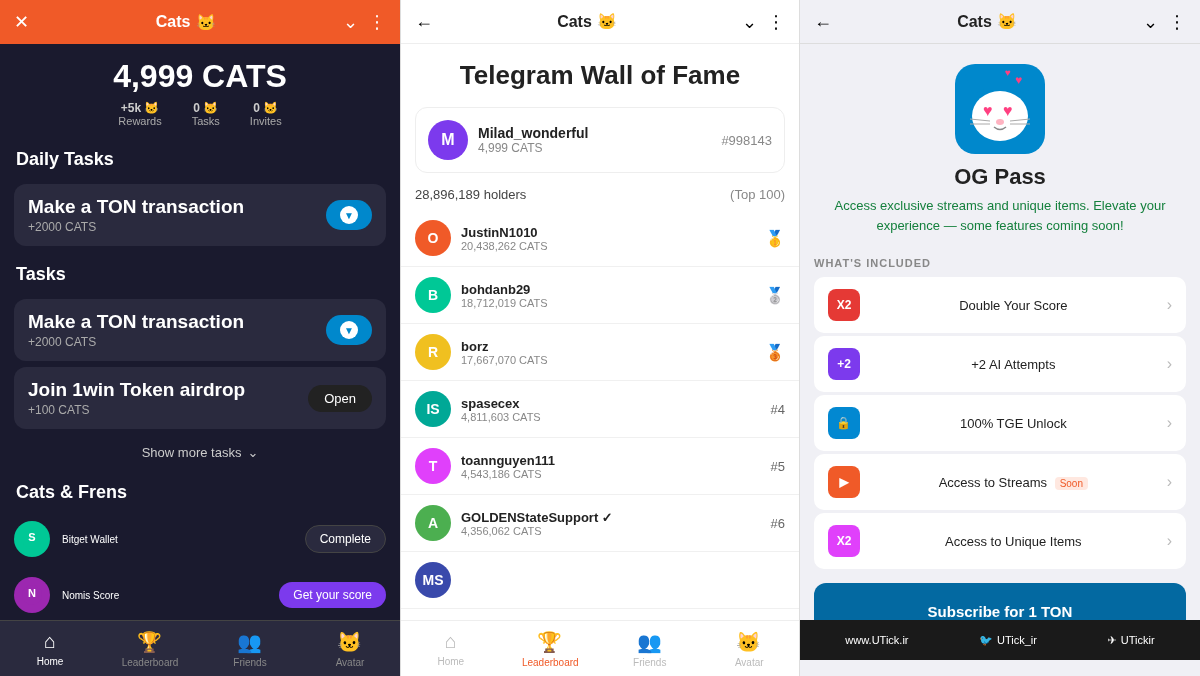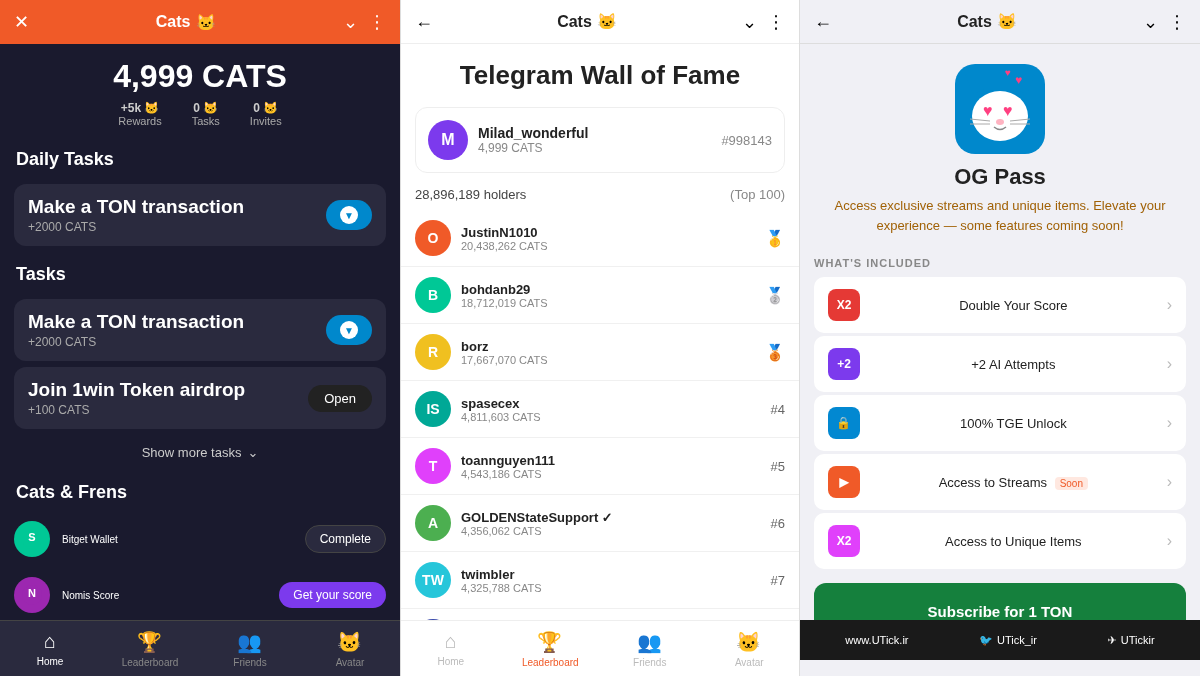--- a/index.html
+++ b/index.html
@@ -356,21 +356,21 @@
     }
 
     .og-title {
       font-size: 22px;
       font-weight: 700;
       color: #222;
       margin-top: 10px;
     }
     .og-desc {
       font-size: 13px;
-      color: #a16207;
+      color: #15803d;
       text-align: center;
       margin-top: 6px;
       padding: 0 20px;
       line-height: 1.5;
     }
 
     .whats-included {
       font-size: 11px;
       font-weight: 700;
       color: #888;
@@ -407,21 +407,21 @@
       font-size: 10px;
       color: #f05a28;
       background: #ffe8e0;
       padding: 1px 5px;
       border-radius: 4px;
       margin-left: 4px;
     }
     .feat-chevron { color: #bbb; font-size: 16px; }
 
     .subscribe-btn {
-      background: #15803d;
+      background: #0369a1;
       border: none;
       border-radius: 12px;
       color: white;
       font-size: 15px;
       font-weight: 600;
       padding: 20px;
       width: calc(100% - 28px);
       margin: 12px 14px;
       cursor: pointer;
     }
@@ -663,28 +663,20 @@
 
       <div class="lb-item">
         <div class="lb-avatar" style="background:#4caf50;">A</div>
         <div class="lb-info">
           <div class="lb-name">GOLDENStateSupport ✓</div>
           <div class="lb-cats">4,356,062 CATS</div>
         </div>
         <div class="lb-rank">#6</div>
       </div>
 
-      <div class="lb-item">
-        <div class="lb-avatar" style="background:#26c6da;">TW</div>
-        <div class="lb-info">
-          <div class="lb-name">twimbler</div>
-          <div class="lb-cats">4,325,788 CATS</div>
-        </div>
-        <div class="lb-rank">#7</div>
-      </div>
 
       <div class="lb-item">
         <div class="lb-avatar" style="background:#3949ab;">MS</div>
 
       </div>
 
     </div>
   </div>
 
   <div class="p2-bottom-nav">

